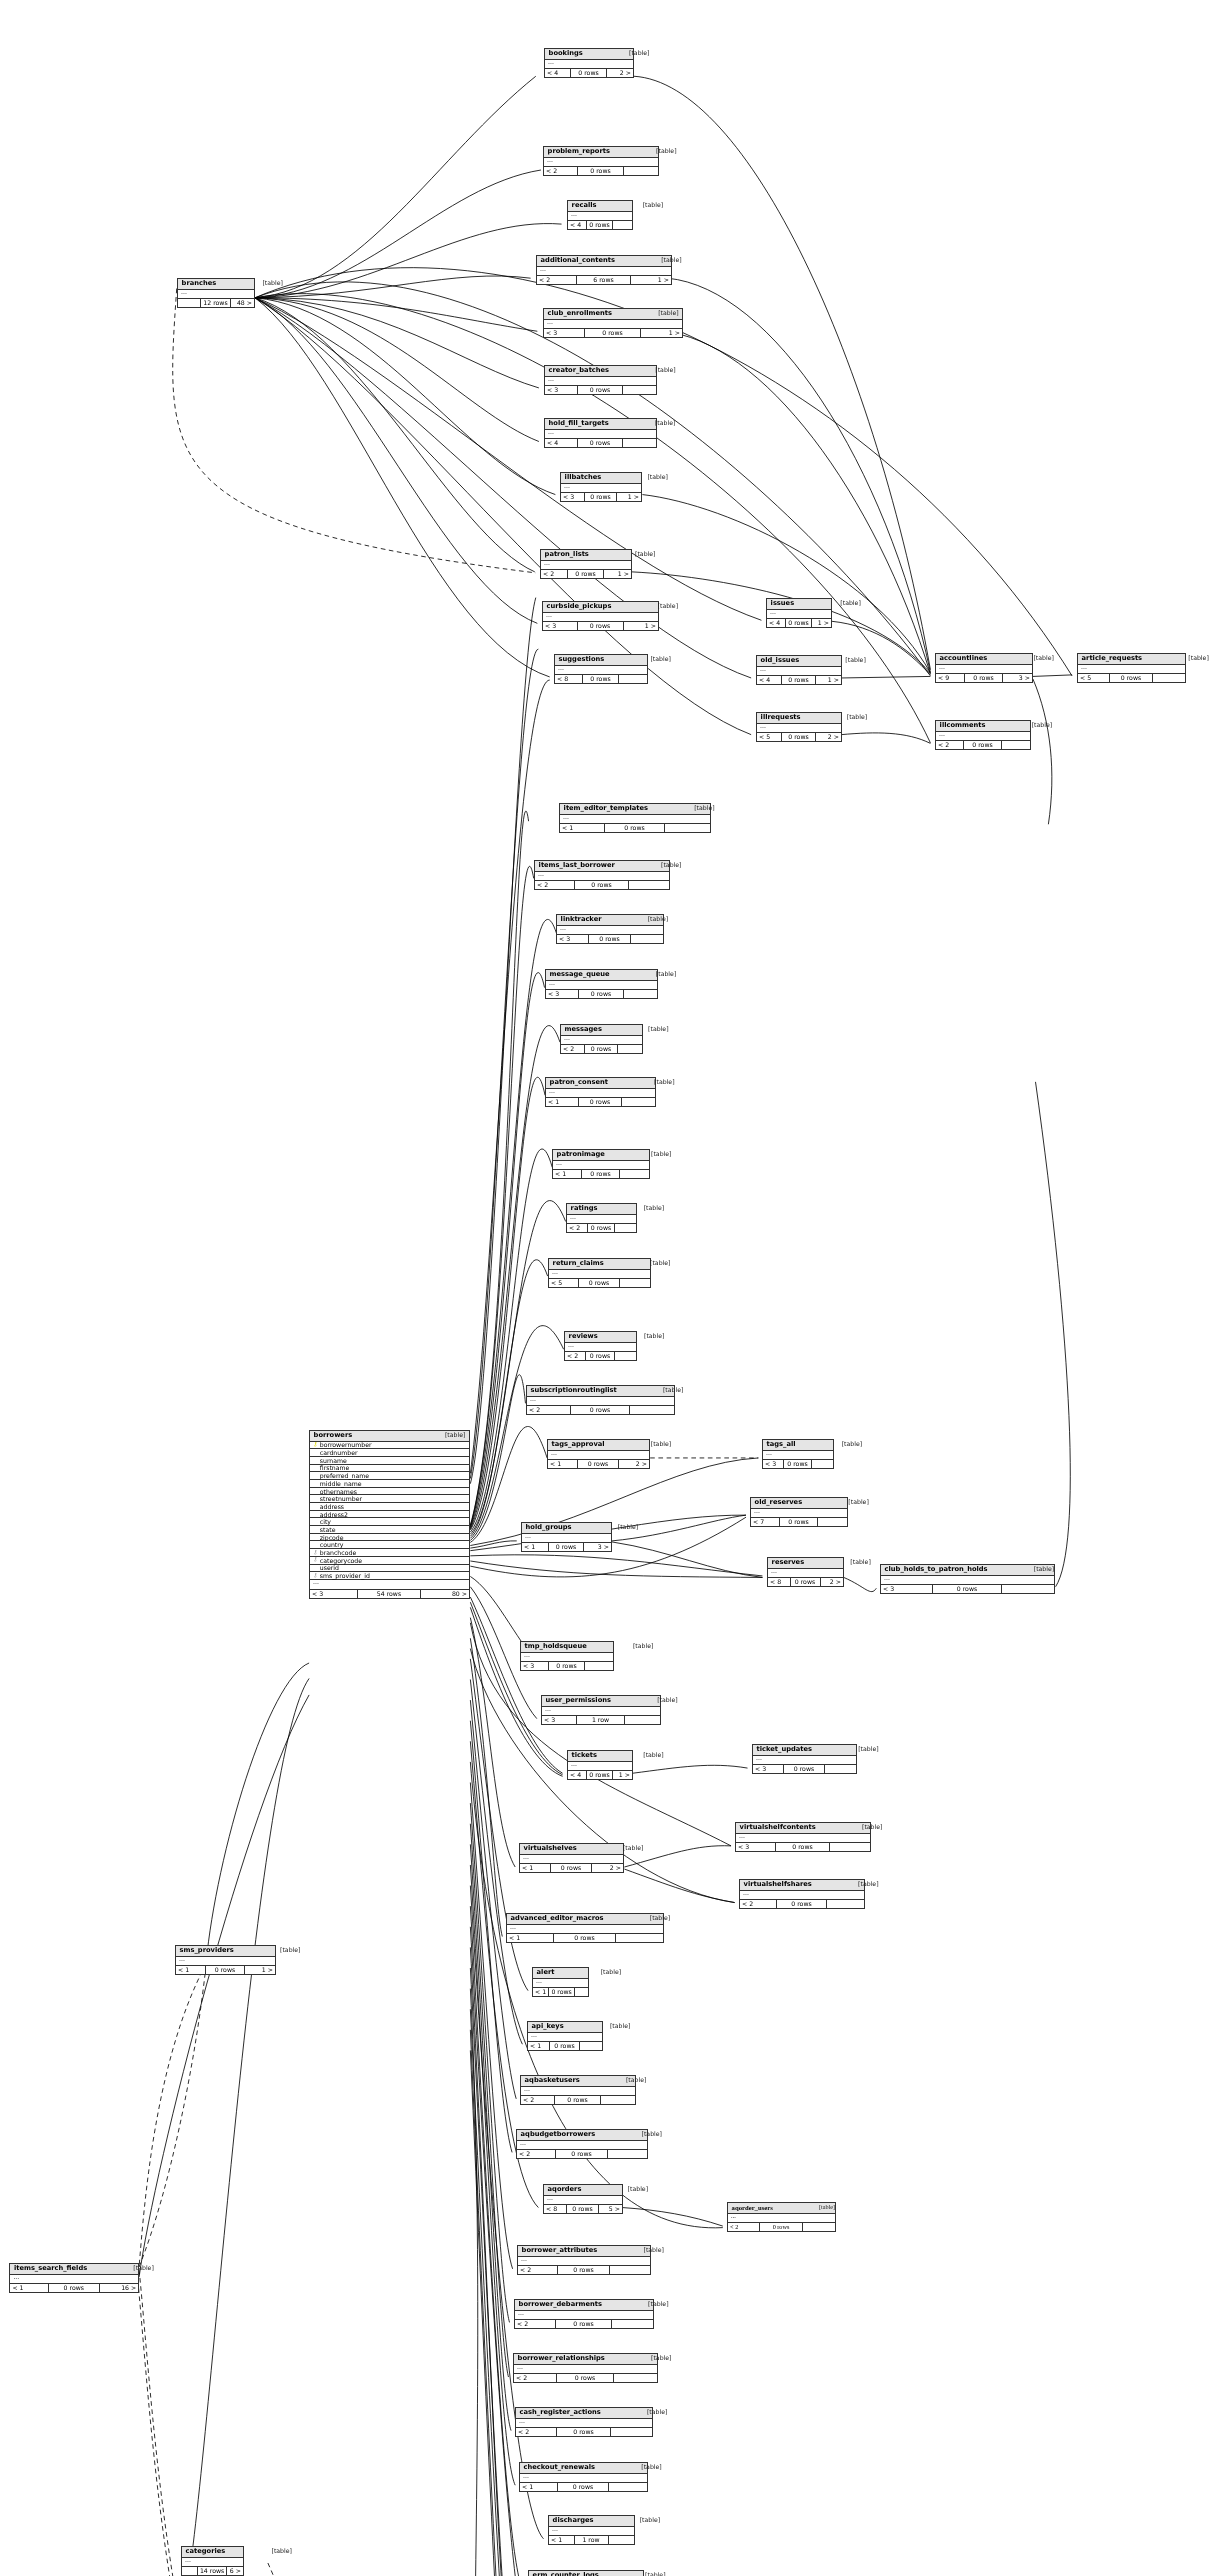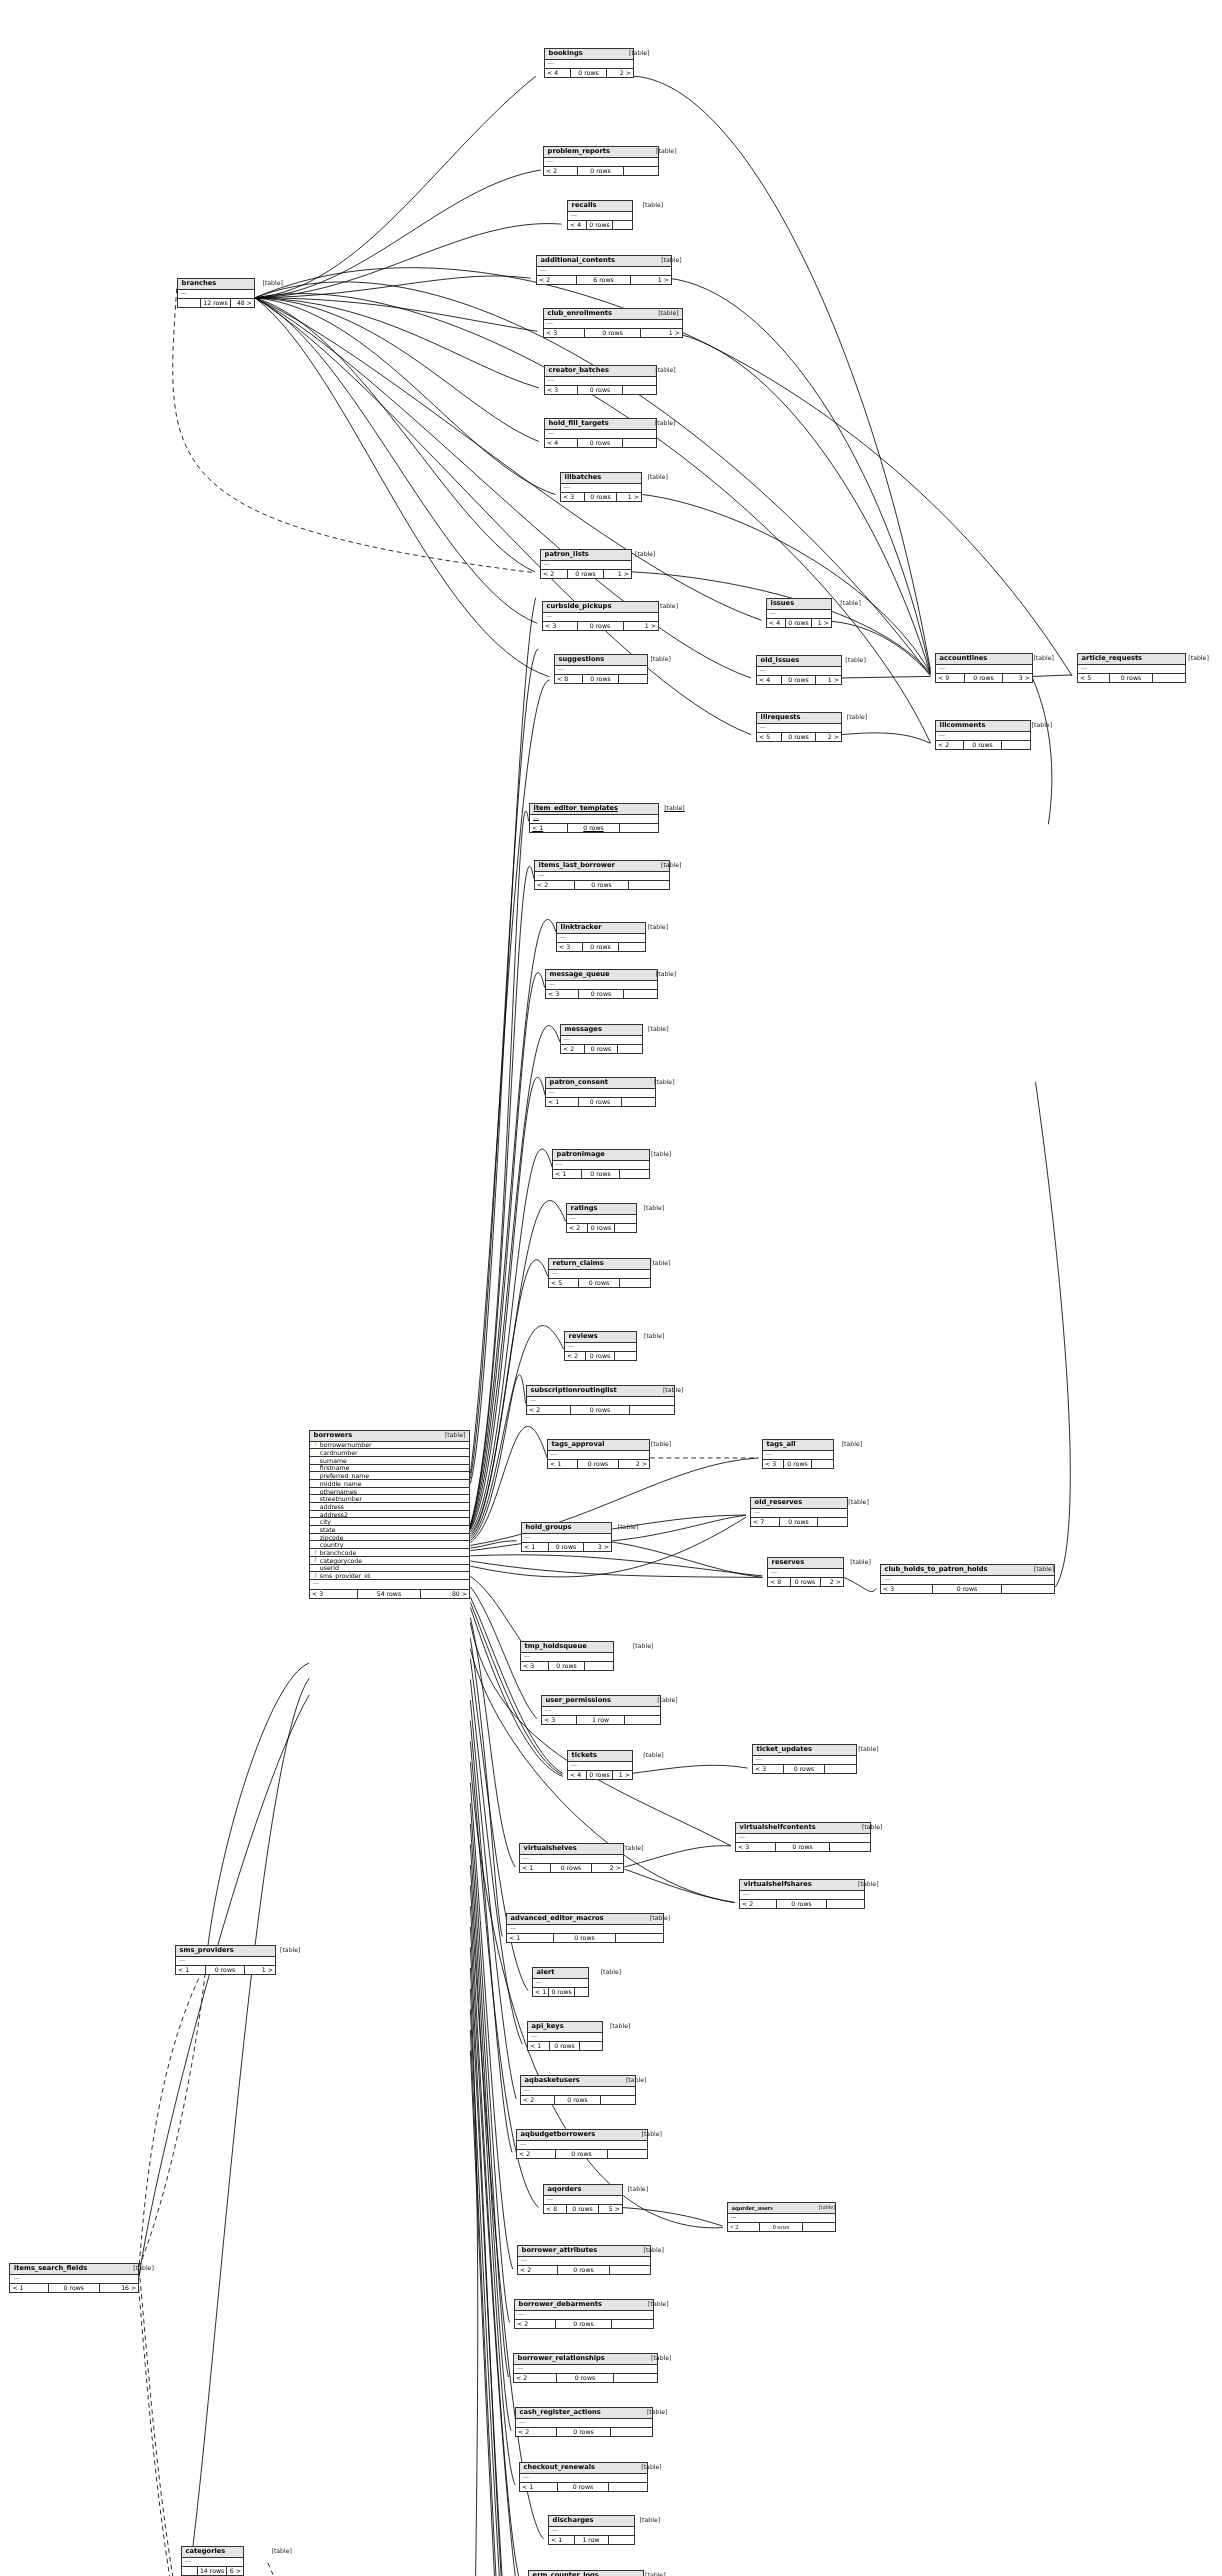--- a/index.html
+++ b/index.html
@@ -386,21 +386,21 @@
       </div>
       <div class="body">
         <div class="ellip">...</div>
       </div>
       <div class="foot">
         <div class="l">&lt; 5</div>
         <div class="m">0 rows</div>
         <div class="r"></div>
       </div>
     </div>
-    <div class="tbl" style="left: 529px; top: 803px; width: 130px; text-decoration: underline;">
+    <div class="tbl" style="left: 559px; top: 803px; width: 152px;">
       <div class="hdr">
         <span class="nm">item_editor_templates</span>
         <span class="tg">[table]</span>
       </div>
       <div class="body">
         <div class="ellip">...</div>
       </div>
       <div class="foot">
         <div class="l">&lt; 1</div>
         <div class="m">0 rows</div>
@@ -414,21 +414,21 @@
       </div>
       <div class="body">
         <div class="ellip">...</div>
       </div>
       <div class="foot">
         <div class="l">&lt; 2</div>
         <div class="m">0 rows</div>
         <div class="r"></div>
       </div>
     </div>
-    <div class="tbl" style="left: 556px; top: 914px; width: 90px; margin-top: 8px;">
+    <div class="tbl" style="left: 556px; top: 914px; width: 108px;">
       <div class="hdr">
         <span class="nm">linktracker</span>
         <span class="tg">[table]</span>
       </div>
       <div class="body">
         <div class="ellip">...</div>
       </div>
       <div class="foot">
         <div class="l">&lt; 3</div>
         <div class="m">0 rows</div>

